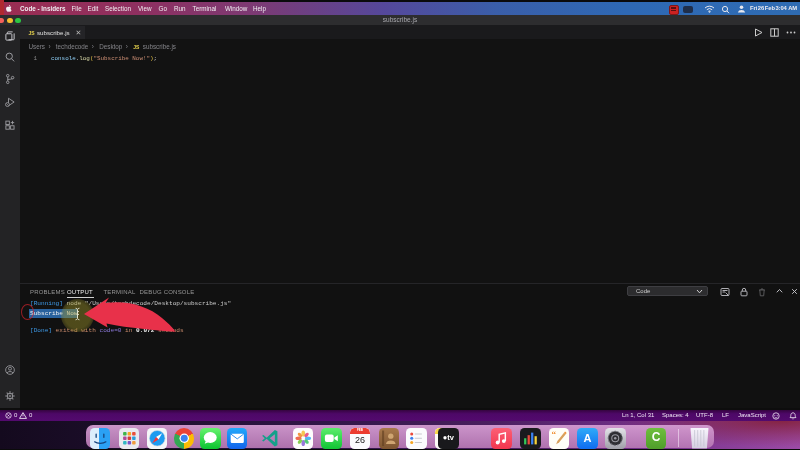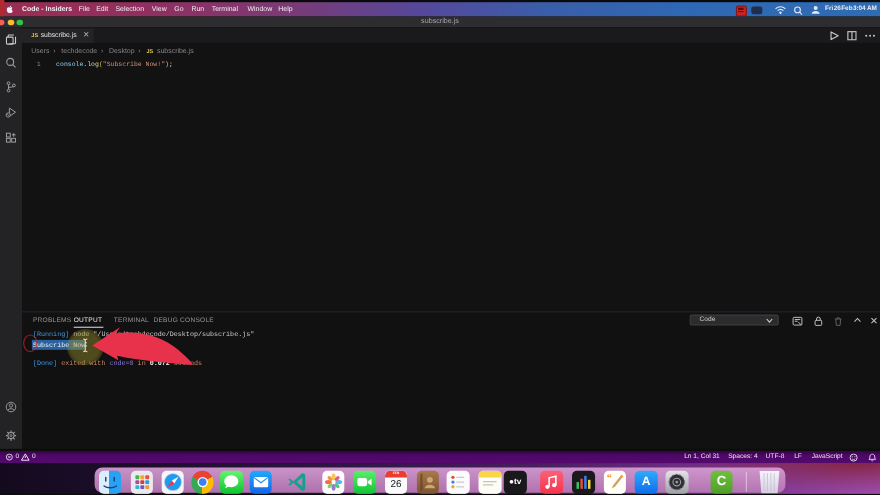--- a/index.html
+++ b/index.html
@@ -300,21 +300,21 @@
           <circle cx="5.6" cy="14.2" r="1.5" fill="#f6a623"></circle>
           <path d="M8.6 5.8 H15.5 M8.6 10 H15.5 M8.6 14.2 H15.5" stroke="#c9c9cf" stroke-width="1.1"></path>
         </svg>
       </div>
     <div class="di" style="position:absolute;left:435.25px;top:0;background:#fdfcf7;">
         <div style="position:absolute;top:0;left:0;right:0;height:5.5px;background:#f7d64a;border-radius:4.5px 4.5px 0 0;"></div>
         <svg width="20.5" height="20.5" viewBox="0 0 20 20">
           <path d="M4 9.5 H16 M4 12.5 H13" stroke="#c9c4b4" stroke-width="1.1"></path>
         </svg>
       </div>
-    <div class="di" style="position:absolute;left:458px;top:0;background:#19191c;">
+    <div class="di" style="position:absolute;left:438px;top:0;background:#19191c;">
         <div style="position:absolute;inset:0;color:#fff;font-size:7.5px;font-weight:bold;text-align:center;line-height:20.5px;">●tv</div>
       </div>
     <div class="di" style="position:absolute;left:491.25px;top:0;background:linear-gradient(180deg,#fc6075,#f2354e);">
         <svg width="20.5" height="20.5" viewBox="0 0 20 20">
           <path d="M8 14.2 V6.2 L14 4.8 V12.8" stroke="#fff" stroke-width="1.4" fill="none"></path>
           <circle cx="6.5" cy="14.2" r="1.9" fill="#fff"></circle>
           <circle cx="12.5" cy="12.8" r="1.9" fill="#fff"></circle>
         </svg>
       </div>
     <div class="di" style="position:absolute;left:520.25px;top:0;background:#1a1a1e;">

